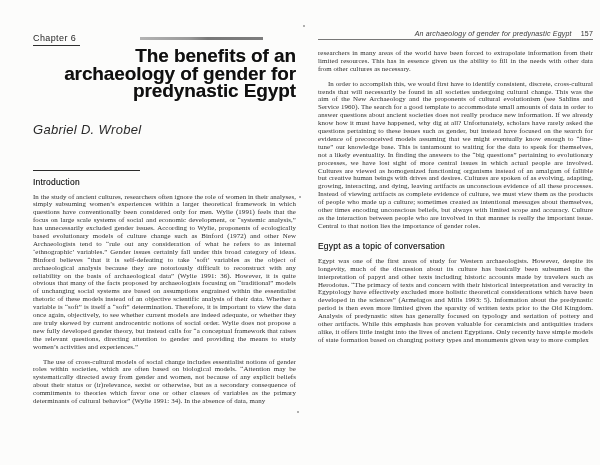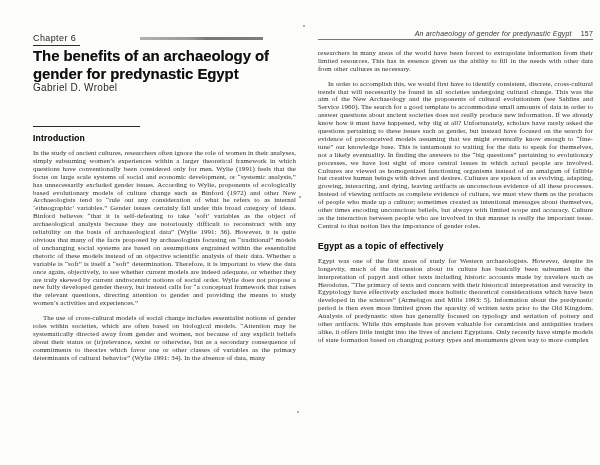--- a/index.html
+++ b/index.html
@@ -13,30 +13,31 @@
   .chapter-label{
     display:inline-block;font-family:Liberation Sans, sans-serif;font-size:9px;
     letter-spacing:.4px;color:#1f1f1f;padding:0 4px 2px 0;border-bottom:1.5px solid #2e2e2e;
   }
   .chapter-rule-gray{
     position:absolute;left:107px;top:10px;width:123px;height:2.5px;
     background:linear-gradient(90deg,#b3b3b3 0%,#9a9a9a 40%,#787878 55%,#7d7d7d 100%);
   }
   .page-title{
     margin-top:5px;font-family:"Liberation Sans",sans-serif;font-weight:bold;
-    font-size:15px;line-height:17.5px;color:#101010;letter-spacing:-.1px;
+    font-size:19px;line-height:17.5px;color:#101010;letter-spacing:-.1px;
     text-shadow:0 0 .4px rgba(0,0,0,.45);
+    text-align:right;
   }
   .author-name{
-    margin-top:0;font-family:"Liberation Sans",sans-serif;
-    font-size:10px;color:#2a2a2a;letter-spacing:.3px;
+    margin-top:22px;font-family:"Liberation Sans",sans-serif;font-style:italic;
+    font-size:13px;color:#2a2a2a;letter-spacing:.3px;
   }
   .intro-divider{margin-top:33px;width:107px;border-top:1.5px solid #2b2b2b;}
   .section-heading{
-    margin-top:6px;font-family:"Liberation Sans",sans-serif;font-weight:bold;
+    margin-top:6px;font-family:"Liberation Sans",sans-serif;font-weight:normal;
     font-size:8.5px;color:#141414;letter-spacing:.2px;text-shadow:0 0 .3px rgba(0,0,0,.4);
   }
   
   .body-copy{
     margin-top:6px;font-size:6.9px;line-height:7.9px;text-align:justify;
     letter-spacing:.08px;color:#2c2c2c;filter:blur(.3px);
   }
   .body-copy + .body-copy{margin-top:0;}
   .indented{text-indent:10px;}
   
@@ -82,21 +83,21 @@
   <div class="right-page">
     <div class="running-header">
       <span>An archaeology of gender for predynastic Egypt</span>
       <span class="folio">157</span>
     </div>
     <div class="header-rule"></div>
 
     <p class="body-copy">researchers in many areas of the world have been forced to extrapolate information from their limited resources. This has in essence given us the ability to fill in the needs with other data from other cultures as necessary.</p>
     <p class="body-copy indented">In order to accomplish this, we would first have to identify consistent, discrete, cross-cultural trends that will necessarily be found in all societies undergoing cultural change. This was the aim of the New Archaeology and the proponents of cultural evolutionism (see Sahlins and Service 1960). The search for a good template to accommodate small amounts of data in order to answer questions about ancient societies does not really produce new information. If we already know how it must have happened, why dig at all? Unfortunately, scholars have rarely asked the questions pertaining to these issues such as gender, but instead have focused on the search for evidence of preconceived models assuming that we might eventually know enough to “fine-tune” our knowledge base. This is tantamount to waiting for the data to speak for themselves, not a likely eventuality. In finding the answers to the “big questions” pertaining to evolutionary processes, we have lost sight of more central issues in which actual people are involved. Cultures are viewed as homogenized functioning organisms instead of an amalgam of fallible but creative human beings with drives and desires. Cultures are spoken of as evolving, adapting, growing, interacting, and dying, leaving artifacts as unconscious evidence of all these processes. Instead of viewing artifacts as complete evidence of culture, we must view them as the products of people who made up a culture; sometimes created as intentional messages about themselves, other times encoding unconscious beliefs, but always with limited scope and accuracy. Culture as the interaction between people who are involved in that manner is really the important issue. Central to that notion lies the importance of gender roles.</p>
 
-    <div class="section-heading">Egypt as a topic of effectively</div>
+    <div class="section-heading">Egypt as a topic of conversation</div>
 
     <p class="body-copy">Egypt was one of the first areas of study for Western archaeologists. However, despite its longevity, much of the discussion about its culture has basically been subsumed in the interpretation of papyri and other texts including historic accounts made by travelers such as Herodotus. “The primacy of texts and concern with their historical interpretation and veracity in Egyptology have effectively excluded more holistic theoretical considerations which have been developed in the sciences” (Armelagos and Mills 1993: 5). Information about the predynastic period is then even more limited given the sparsity of written texts prior to the Old Kingdom. Analysis of predynastic sites has generally focused on typology and seriation of pottery and other artifacts. While this emphasis has proven valuable for ceramicists and antiquities traders alike, it offers little insight into the lives of ancient Egyptians. Only recently have simple models of state formation based on changing pottery types and monuments given way to more complex</p>
   </div>
 
   <div class="speck s1"></div>
   <div class="speck s2"></div>
   <div class="speck s3"></div>
 </div>
 
 </body></html>

